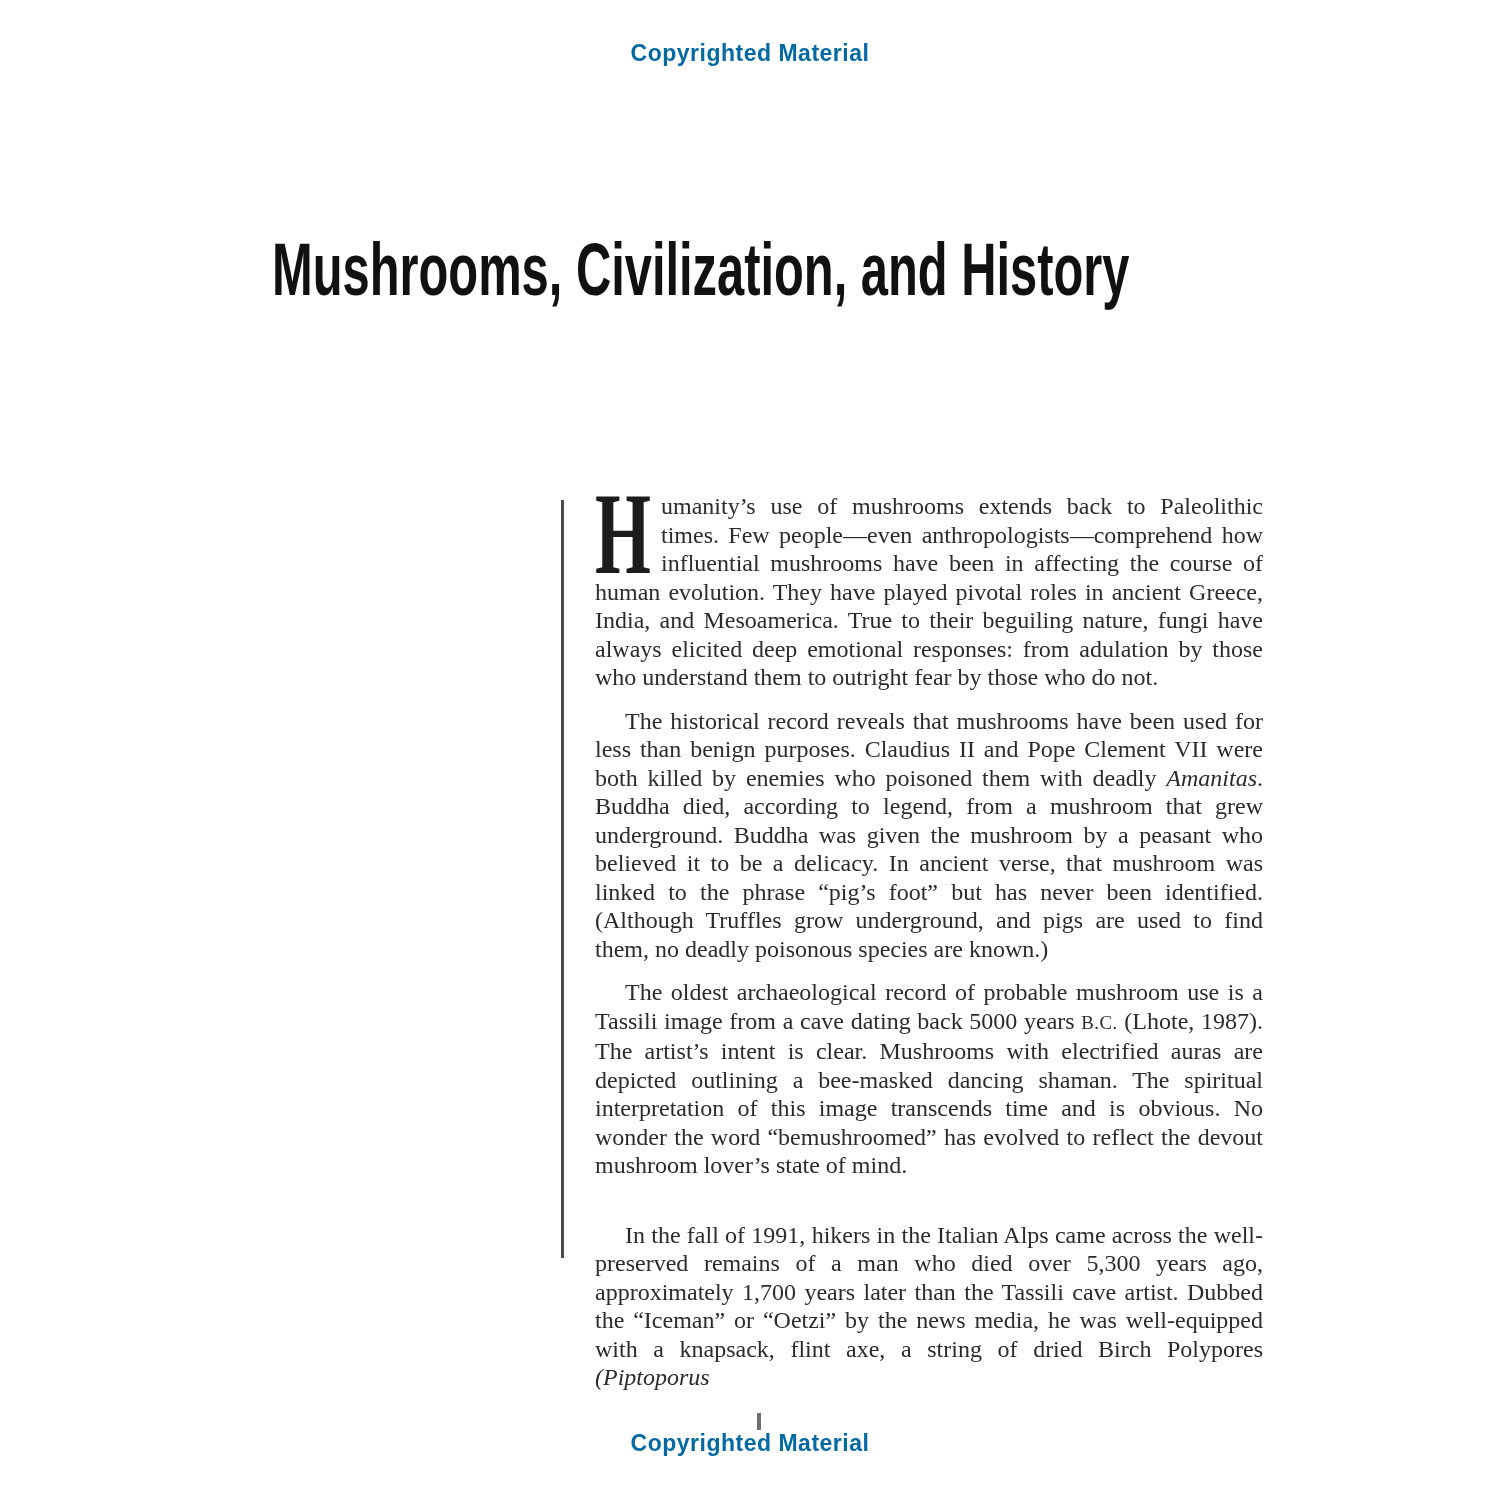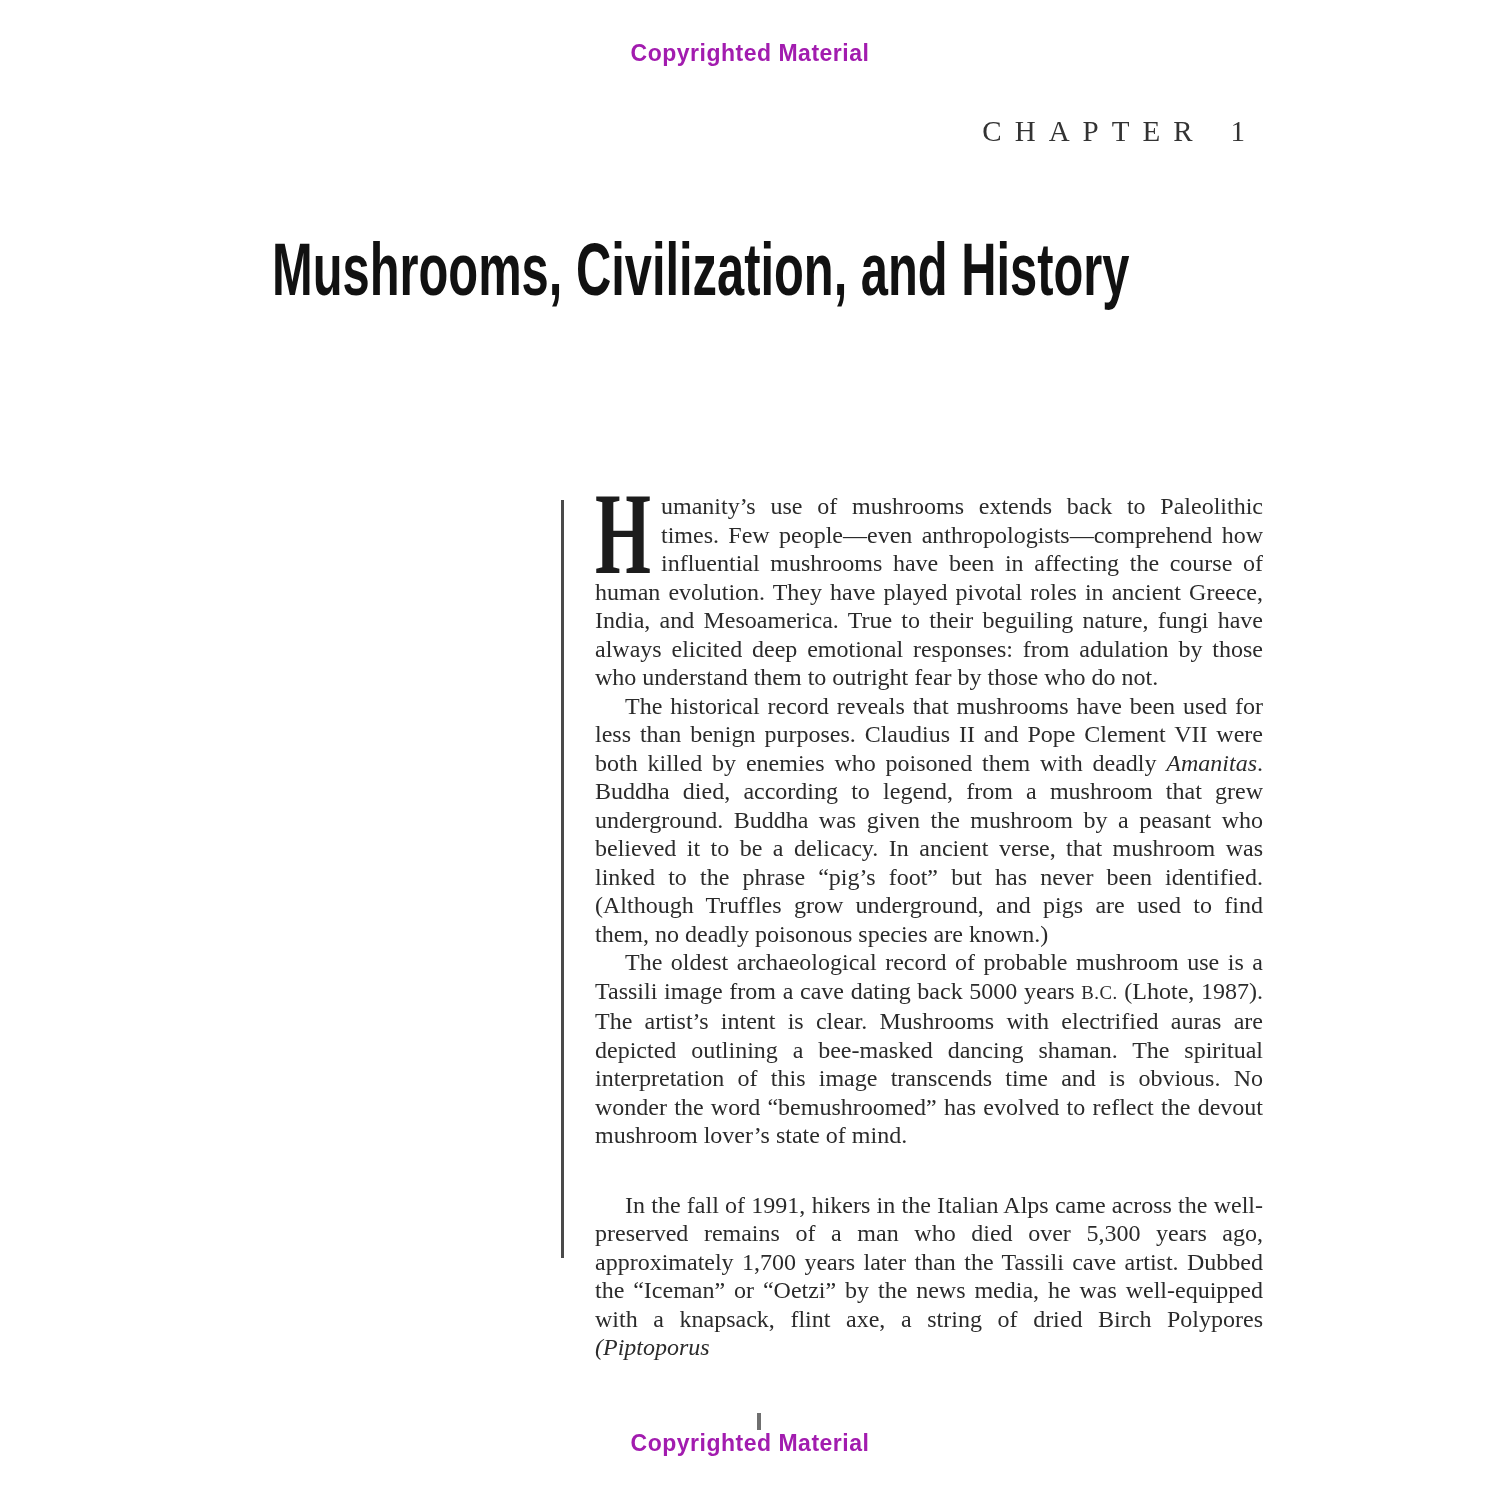--- a/index.html
+++ b/index.html
@@ -11,21 +11,21 @@
     font-family:"Liberation Serif",serif;
   }
   .watermark{
     position:absolute;
     width:100%;
     text-align:center;
     font-family:"Liberation Sans",sans-serif;
     font-weight:bold;
     font-size:23px;
     letter-spacing:0.5px;
-    color:#a21caf;
+    color:#0369a1;
   }
   .watermark.top{top:40px;}
   .watermark.bottom{top:1430px;}
   .page-number-mark{
     position:absolute;
     left:757px;top:1413px;
     width:4px;height:17px;
     background:#6f6f6f;
   }
   .chapter-line{
@@ -68,21 +68,21 @@
     font-family:"Liberation Serif",serif;
     font-size:24px;
     line-height:28.5px;
     color:#2b2b2b;
     text-align:justify;
   }
   .body-column p{
     margin:0;
     padding:0;
   }
-  .body-column p.indent{text-indent:30px;}
+  .body-column p.indent{text-indent:30px;margin-top:15px;}
   .body-column p.gap{margin-top:41px;}
   .dropcap{
     float:left;
     width:58px;
     height:81px;
     font-weight:bold;
     font-size:116px;
     line-height:81px;
     transform:scaleX(0.62);
     transform-origin:left 55%;
@@ -92,23 +92,20 @@
   .it{font-style:italic;}
   .sc{font-size:0.78em;letter-spacing:0.5px;}
 </style>
 </head>
 <body>
 
 <div class="page">
 
   <div class="watermark top">Copyrighted Material</div>
 
-  <div class="chapter-line">
-    <span>CHAPTER</span><span class="chapter-number">1</span>
-  </div>
 
   <h1 class="book-title">Mushrooms, Civilization, and History</h1>
 
   <div class="text-rule"></div>
 
   <div class="body-column">
       <p class=""><span class="dropcap">H</span><span>umanity’s use of mushrooms extends back to Paleolithic times. Few people—even anthropologists—comprehend how influential mushrooms have been in affecting the course of human evolution. They have played pivotal roles in ancient Greece, India, and Mesoamerica. True to their beguiling nature, fungi have always elicited deep emotional responses: from adulation by those who understand them to outright fear by those who do not.</span></p>
       <p class="indent "><span>The historical record reveals that mushrooms have been used for less than benign purposes. Claudius II and Pope Clement VII were both killed by enemies who poisoned them with deadly </span><span class="it">Amanitas</span><span>. Buddha died, according to legend, from a mushroom that grew underground. Buddha was given the mushroom by a peasant who believed it to be a delicacy. In ancient verse, that mushroom was linked to the phrase “pig’s foot” but has never been identified. (Although Truffles grow underground, and pigs are used to find them, no deadly poisonous species are known.)</span></p>
       <p class="indent "><span>The oldest archaeological record of probable mushroom use is a Tassili image from a cave dating back 5000 years </span><span class="sc">B.C.</span><span> (Lhote, 1987). The artist’s intent is clear. Mushrooms with electrified auras are depicted outlining a bee-masked dancing shaman. The spiritual interpretation of this image transcends time and is obvious. No wonder the word “bemushroomed” has evolved to reflect the devout mushroom lover’s state of mind.</span></p>
       <p class="indent gap"><span>In the fall of 1991, hikers in the Italian Alps came across the well-preserved remains of a man who died over 5,300 years ago, approximately 1,700 years later than the Tassili cave artist. Dubbed the “Iceman” or “Oetzi” by the news media, he was well-equipped with a knapsack, flint axe, a string of dried Birch Polypores </span><span class="it">(Piptoporus</span></p>

